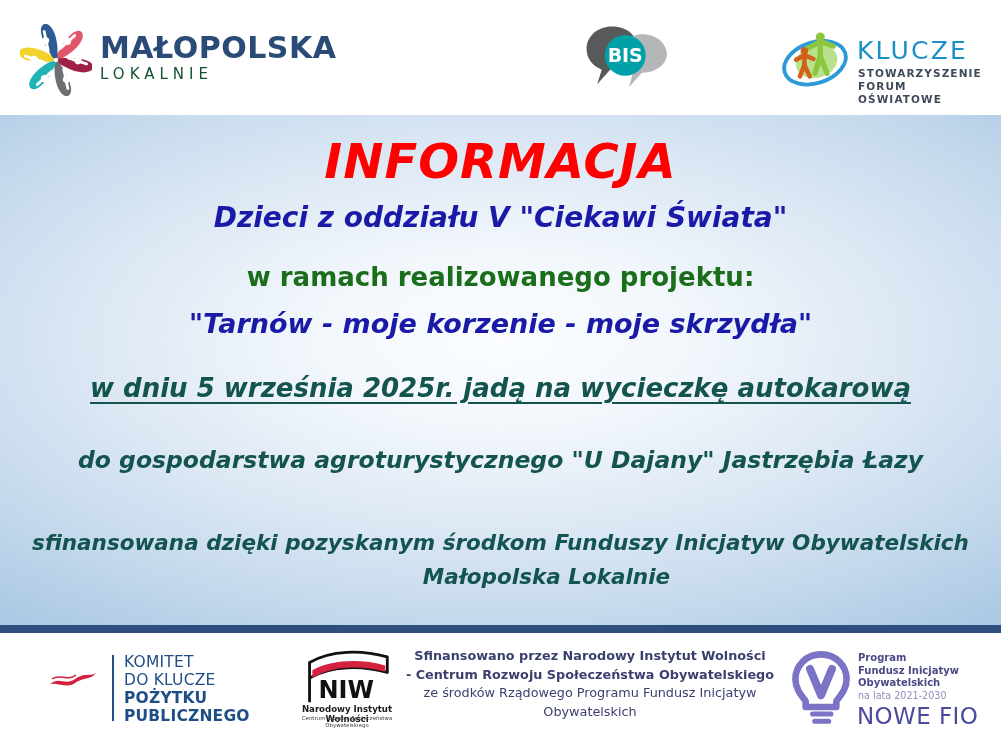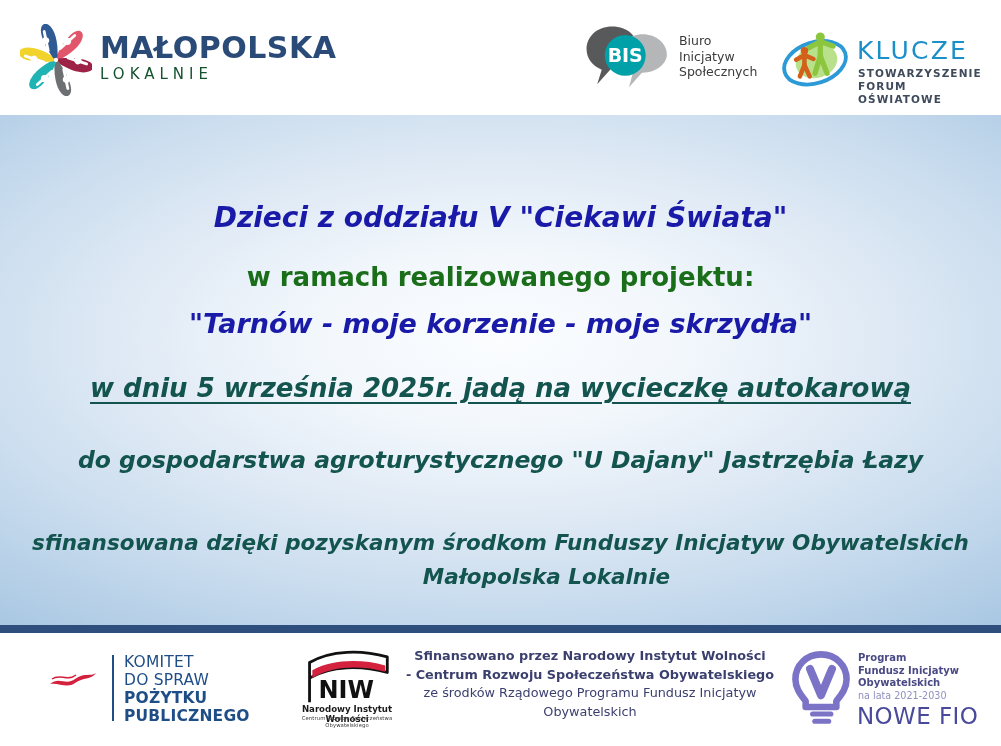--- a/index.html
+++ b/index.html
@@ -372,25 +372,20 @@
   </div>
 
   <div class="bis-logo">
     <div class="bis-mark">
       <svg viewBox="0 0 120 95" width="92" height="72" aria-hidden="true">
         <path d="M38,6 C18,6 4,19 4,36 C4,48 12,58 24,63 L18,82 L36,62 C37,62 37.5,62 38,62 C58,62 72,49 72,36 C72,19 58,6 38,6 Z" fill="#58595b"></path>
         <path d="M78,16 C60,16 48,28 48,43 C48,54 55,63 65,68 L60,86 L77,67 C77.5,67 78,67 78,67 C96,67 110,55 110,43 C110,28 96,16 78,16 Z" fill="#b5b6b8"></path>
         <circle cx="55" cy="44" r="27" fill="#00a0a8"></circle>
         <text x="55" y="53" font-family="DejaVu Sans, sans-serif" font-size="25" font-weight="bold" fill="#ffffff" text-anchor="middle">BIS</text>
       </svg>
-    </div>
-    <div class="bis-text">
-      <div>Biuro</div>
-      <div>Inicjatyw</div>
-      <div>Społecznych</div>
     </div>
   </div>
 
   <div class="klucze-logo">
     <div class="klucze-mark">
       <svg viewBox="0 0 100 82" width="76" height="62" aria-hidden="true">
         <ellipse cx="50" cy="42" rx="42" ry="27" fill="none" stroke="#2c9ad6" stroke-width="5" transform="rotate(-18 50 42)"></ellipse>
         <ellipse cx="52" cy="40" rx="28" ry="22" fill="#b9e08a" transform="rotate(-18 52 40)"></ellipse>
         <path d="M57,8 L57,34 M57,14 L42,22 M57,14 L74,20" stroke="#8cc63f" stroke-width="7" stroke-linecap="round" fill="none"></path>
         <circle cx="57" cy="8" r="6" fill="#8cc63f"></circle>
@@ -402,20 +397,21 @@
     </div>
     <div class="klucze-title">KLUCZE</div>
     <div class="klucze-sub">
       <div>STOWARZYSZENIE</div>
       <div>FORUM OŚWIATOWE</div>
     </div>
   </div>
 </div>
 
 <div class="panel">
+  <div class="line l-title">INFORMACJA</div>
   <div class="line l-blue1">Dzieci z oddziału V "Ciekawi Świata"</div>
   <div class="line l-green1">w ramach realizowanego projektu:</div>
   <div class="line l-blue2">"Tarnów - moje korzenie - moje skrzydła"</div>
   <div class="line l-teal1">w dniu 5 września 2025r. jadą na wycieczkę autokarową</div>
   <div class="line l-teal2">do gospodarstwa agroturystycznego "U Dajany" Jastrzębia Łazy</div>
   <div class="line l-teal3">sfinansowana dzięki pozyskanym środkom Funduszy Inicjatyw Obywatelskich</div>
   <div class="line l-teal4">Małopolska Lokalnie</div>
 </div>
 <div class="panel-bar"></div>
 
@@ -424,21 +420,21 @@
   <div class="kdspp">
     <div class="kdspp-flag">
       <svg viewBox="0 0 100 52" width="50" height="26" aria-hidden="true">
         <path d="M4,30 C22,14 36,34 54,20 C72,6 86,16 96,8 C86,22 70,16 54,28 C38,40 20,26 4,30 Z" fill="#d4213d"></path>
         <path d="M8,20 C24,8 38,26 56,12" stroke="#d4213d" stroke-width="3" fill="none"></path>
       </svg>
     </div>
     <div class="kdspp-div"></div>
     <div class="kdspp-text">
       <div class="w400">KOMITET</div>
-      <div class="w400">DO SPRAW</div>
+      <div class="w400">DO KLUCZE</div>
       <div class="w700">POŻYTKU</div>
       <div class="w700">PUBLICZNEGO</div>
     </div>
   </div>
 
   <div class="niw">
     <div class="niw-mark">
       <svg viewBox="0 0 150 82" width="106" height="58" aria-hidden="true">
         <path d="M22,78 L22,22 C52,4 96,4 132,14 C132,36 132,36 132,36 C96,26 52,26 22,44" fill="none" stroke="#111111" stroke-width="4" stroke-linejoin="round"></path>
         <path d="M26,24 C54,8 96,8 129,17 L129,26 C96,17 54,17 26,33 Z" fill="#ffffff"></path>

